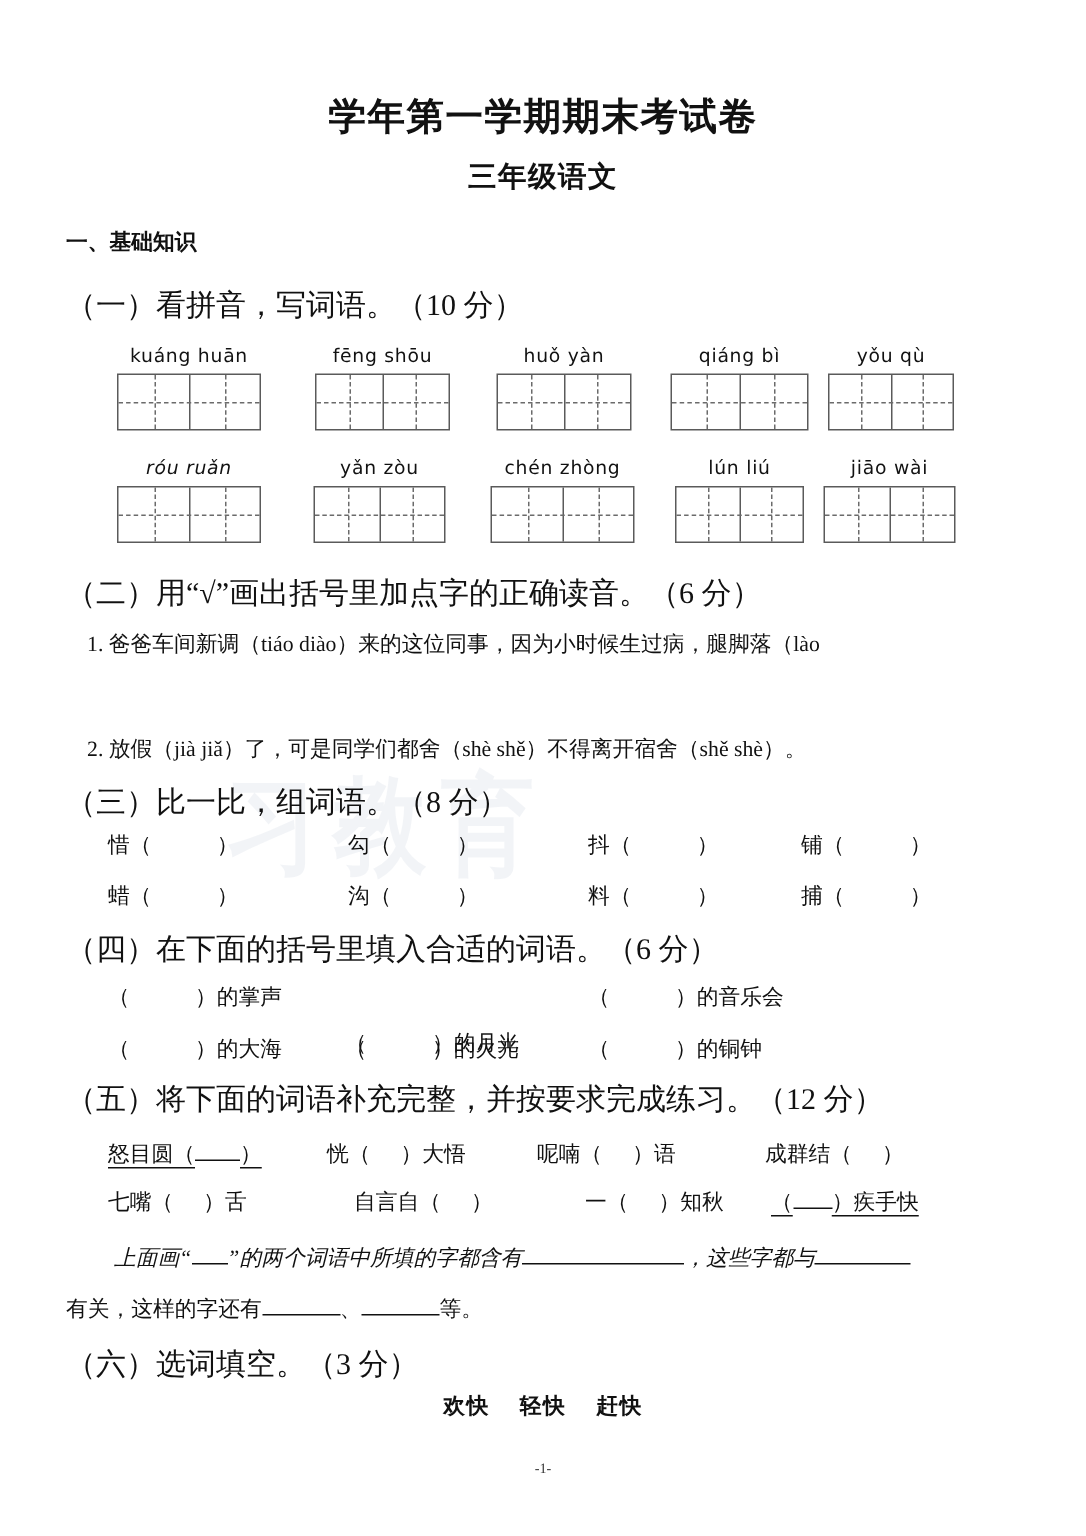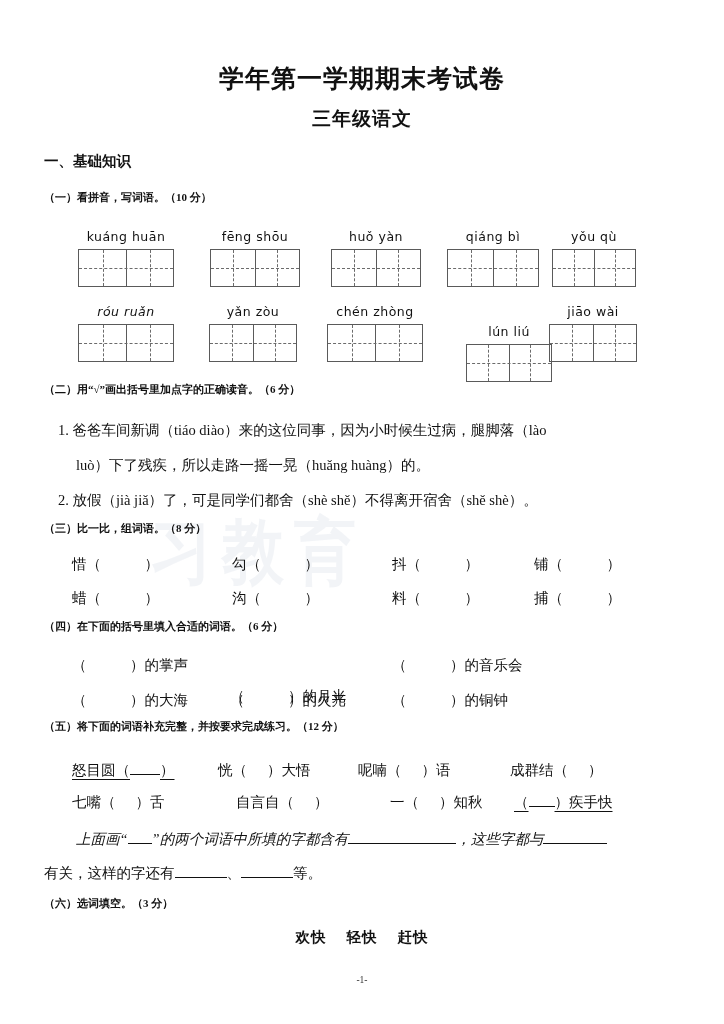--- a/index.html
+++ b/index.html
@@ -62,22 +62,22 @@
     line-height: 26px;
   }
 
   .sec-head {
     font-size: 14.5px;
     font-weight: 700;
     margin: 0;
     padding: 0 0 0 44px;
   }
   .sub-head {
-    font-size: 11px;
-    font-weight: 700;
+    font-size: 20px;
+    font-weight: 400;
     margin: 0;
     padding: 0 0 0 44px;
   }
   .body-line {
     font-size: 14.5px;
     padding: 0 36px 0 58px;
     line-height: 30px;
   }
 
   .blk { position: absolute; left: 0; width: 724px; }
@@ -283,21 +283,21 @@
     </div>
     <div class="pygroup" style="left:316px;width:118px;">
       <div class="pytext">chén zhòng</div>
       <div class="tianzi" style="width:96px;">
         <span class="vd1"></span>
           <span class="vmid"></span>
           <span class="vd2"></span>
           <span class="hdash"></span>
       </div>
     </div>
-    <div class="pygroup" style="left:456px;width:106px;margin-top:20px;">
+    <div class="pygroup" style="left:440px;width:106px;">
       <div class="pytext">lún   liú</div>
       <div class="tianzi" style="width:86px;">
         <span class="vd1"></span>
           <span class="vmid"></span>
           <span class="vd2"></span>
           <span class="hdash"></span>
       </div>
     </div>
     <div class="pygroup" style="left:538px;width:110px;">
       <div class="pytext">jiāo wài</div>
@@ -308,23 +308,20 @@
           <span class="hdash"></span>
       </div>
     </div>
   </div>
 
   <div class="blk" style="top:382px;">
     <div class="sub-head">（二）用“√”画出括号里加点字的正确读音。（6 分）</div>
   </div>
   <div class="blk" style="top:415px;">
     <div class="body-line">1. 爸爸车间新调（tiáo  diào）来的这位同事，因为小时候生过病，腿脚落（lào</div>
-  </div>
-  <div class="blk" style="top:450px;">
-    <div class="body-line" style="padding-left:76px;">luò）下了残疾，所以走路一摇一晃（huǎng  huàng）的。</div>
   </div>
   <div class="blk" style="top:485px;">
     <div class="body-line">2. 放假（jià  jiǎ）了，可是同学们都舍（shè  shě）不得离开宿舍（shě  shè）。</div>
   </div>
 
   <div class="blk" style="top:521px;">
     <div class="sub-head">（三）比一比，组词语。（8 分）</div>
   </div>
 
   <div class="grid-row" style="top:551px;">

